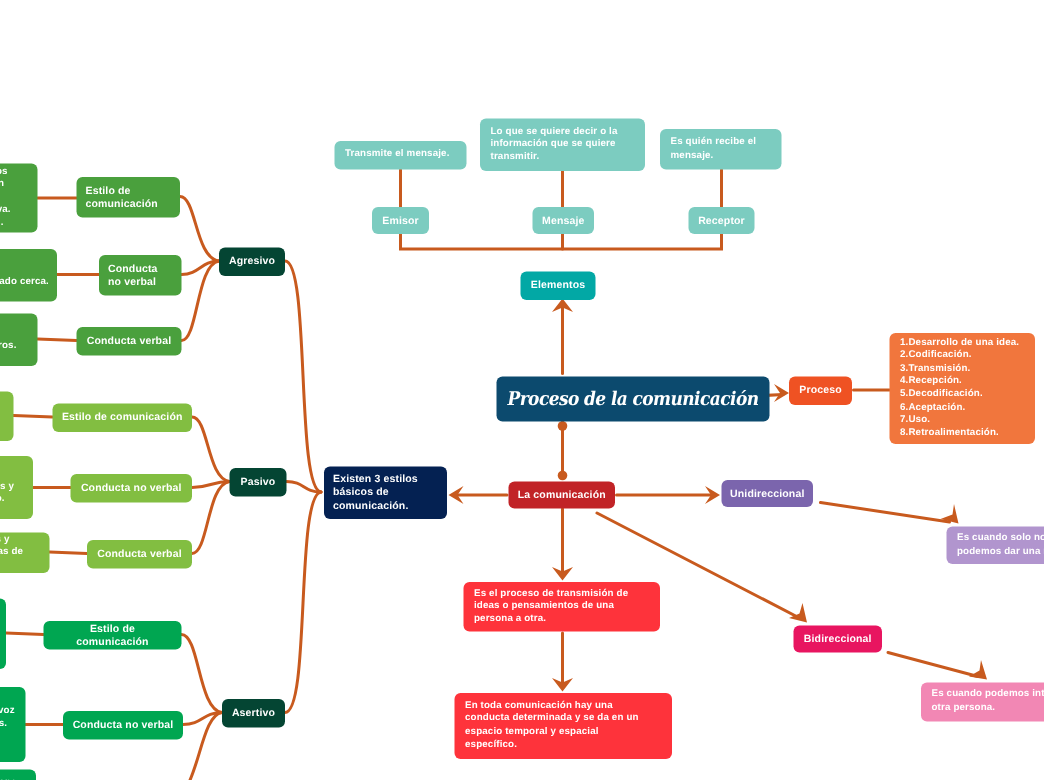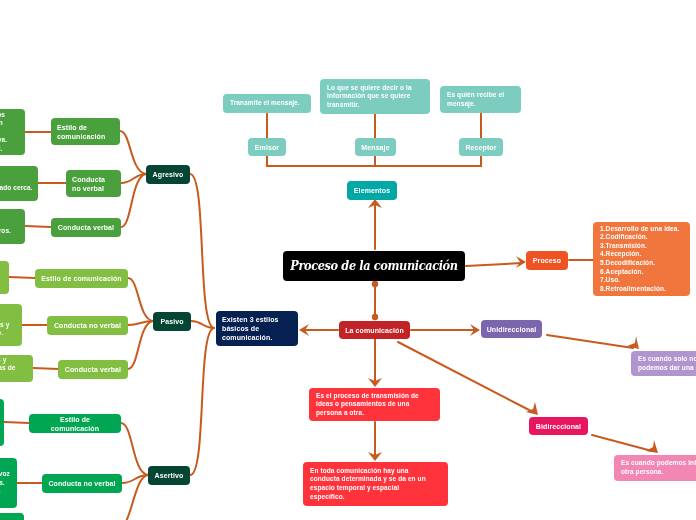--- a/index.html
+++ b/index.html
@@ -21,21 +21,21 @@
 .pa-desc,.pa-sub{background:#82be41;}
 .as-desc,.as-sub{background:#00a651;}
 .style-node{background:#044533;}
 
 
 .teal-desc,.teal-sub{background:#7cccc0;}
 .teal-main{background:#02a8a5;}
 
 
 .navy{background:#042152;}
-.center-title{background:#000000;}
+.center-title{background:#0c4a6e;margin-left:48px;}
 .proceso{background:#ef5223;}
 .proceso-list{background:#f1763d;}
 .comu{background:#c12327;}
 .red-desc{background:#fe333b;}
 .uni{background:#7b65ad;}
 .uni-desc{background:#b195ce;}
 .bi{background:#e81560;}
 .bi-desc{background:#f287b4;}
 
 

